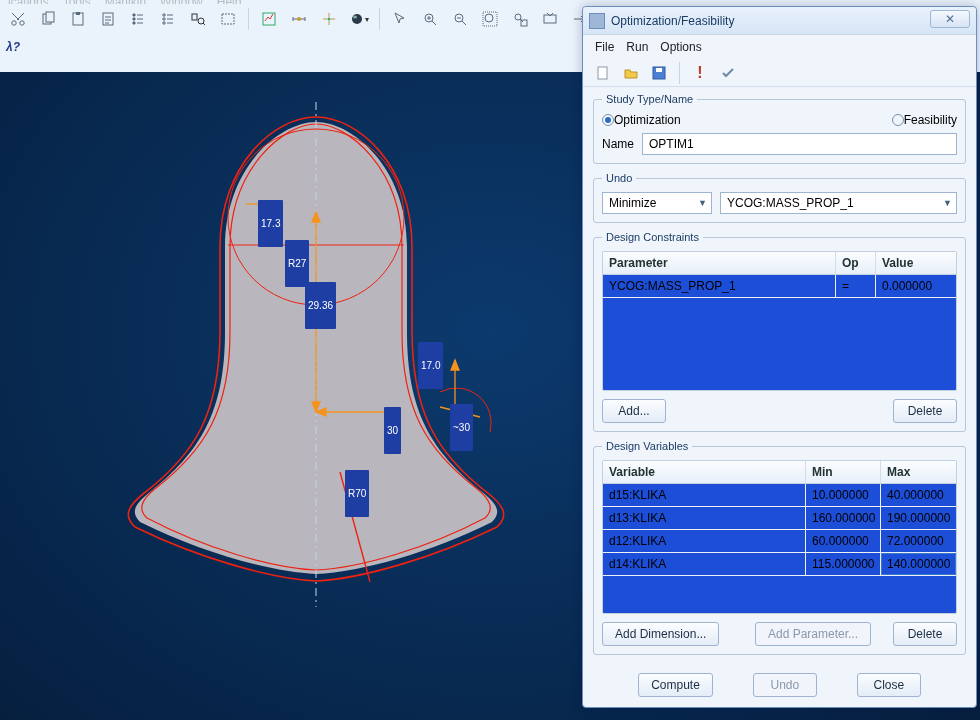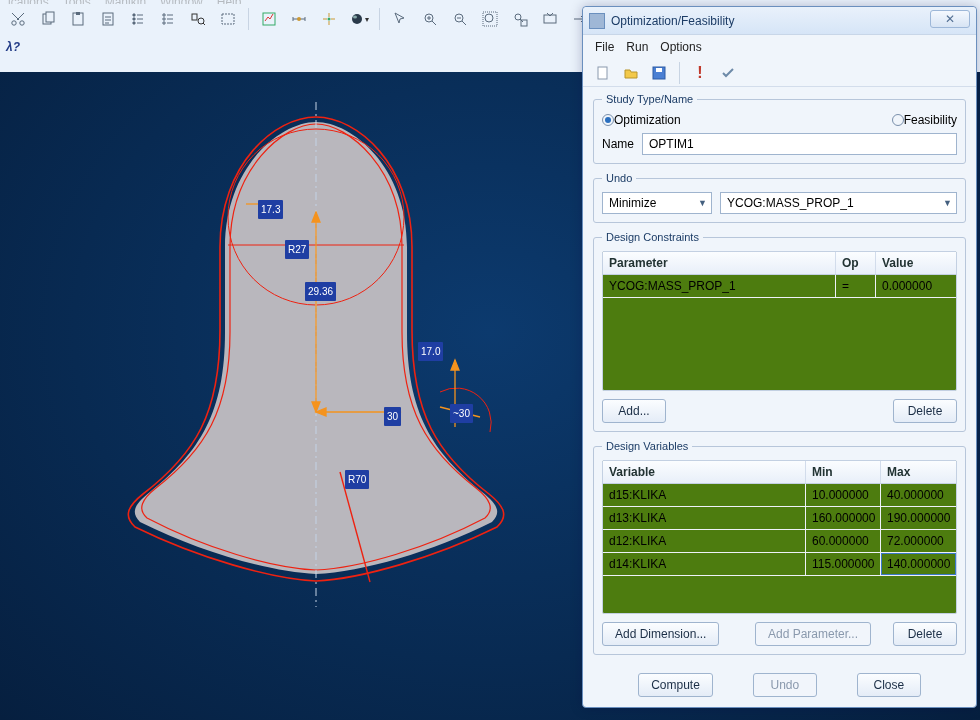--- a/index.html
+++ b/index.html
@@ -42,33 +42,33 @@
 .row.gap-lg { justify-content:space-between; }
 
 .radio { display:flex; align-items:center; }
 .radio-dot { width:12px; height:12px; border:1px solid #7a90ac; border-radius:50%; display:flex; align-items:center; justify-content:center; }
 .radio-dot.on::after { content:""; width:6px; height:6px; background:#2a6fbf; border-radius:50%; }
 
 .txtin { flex:1; height:22px; border:1px solid #9fb4ce; background:#fff; padding:0 6px; display:flex; align-items:center; }
 .select { height:22px; border:1px solid #9fb4ce; background:#fff; display:flex; align-items:center; padding:0 4px 0 6px; gap:6px; }
 .select .caret { margin-left:auto; font-size:9px; color:#44607f; }
 
-.grid { border:1px solid #c3d0e2; background:#4d7c0f; border-radius:2px; }
+.grid { border:1px solid #c3d0e2; background:#1d4ed8; border-radius:2px; }
 .grid-head { display:flex; background:linear-gradient(#fbfdff,#e8eff9); border-bottom:1px solid #c3d0e2; }
 .gh-cell { padding:4px 6px; font-weight:600; color:#233; border-right:1px solid #d2dceb; }
 .grid-row { display:flex; border-bottom:1px solid #eef2f8; }
 .g-cell { padding:4px 6px; border-right:1px solid #eef2f8; }
 .g-cell.sel { outline:1px solid #3a78c8; outline-offset:-1px; }
 
 .btn { height:24px; min-width:64px; padding:0 12px; background:linear-gradient(#fbfdff,#e4ecf7); border:1px solid #9fb4ce; border-radius:3px; display:inline-flex; align-items:center; justify-content:center; color:#1b2e46; }
 .btn.disabled { color:#8a99ad; background:#f1f5fb; }
 
 .dlg-foot { padding:8px 12px 10px; display:flex; gap:40px; justify-content:center; }
 
-.dims .badge { position:absolute; font-size:10px; color:#fff; background:#1f3ea3; padding:4px 3px; border-radius:1px; }
+.dims .badge { position:absolute; font-size:10px; color:#fff; background:#1f3ea3; padding:18px 3px; border-radius:1px; }
 </style>
 </head>
 <body>
 
 <div class="main-menubar">
   <span>ications</span>
   <span>Tools</span>
   <span>Manikin</span>
   <span>Window</span>
   <span>Help</span>

